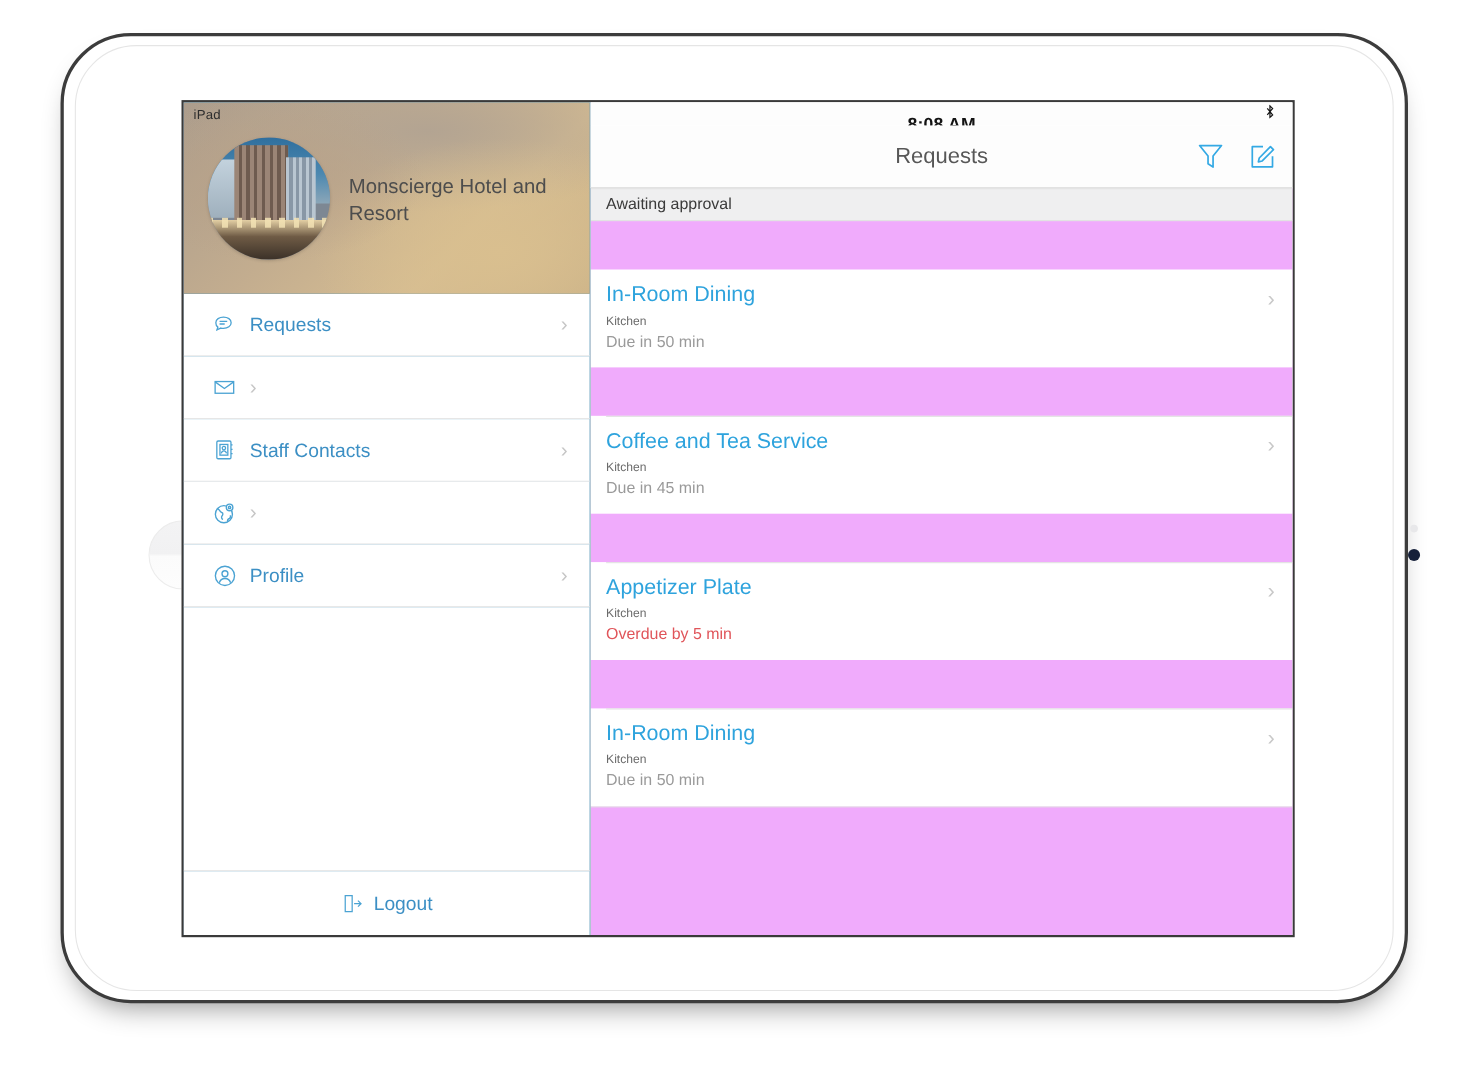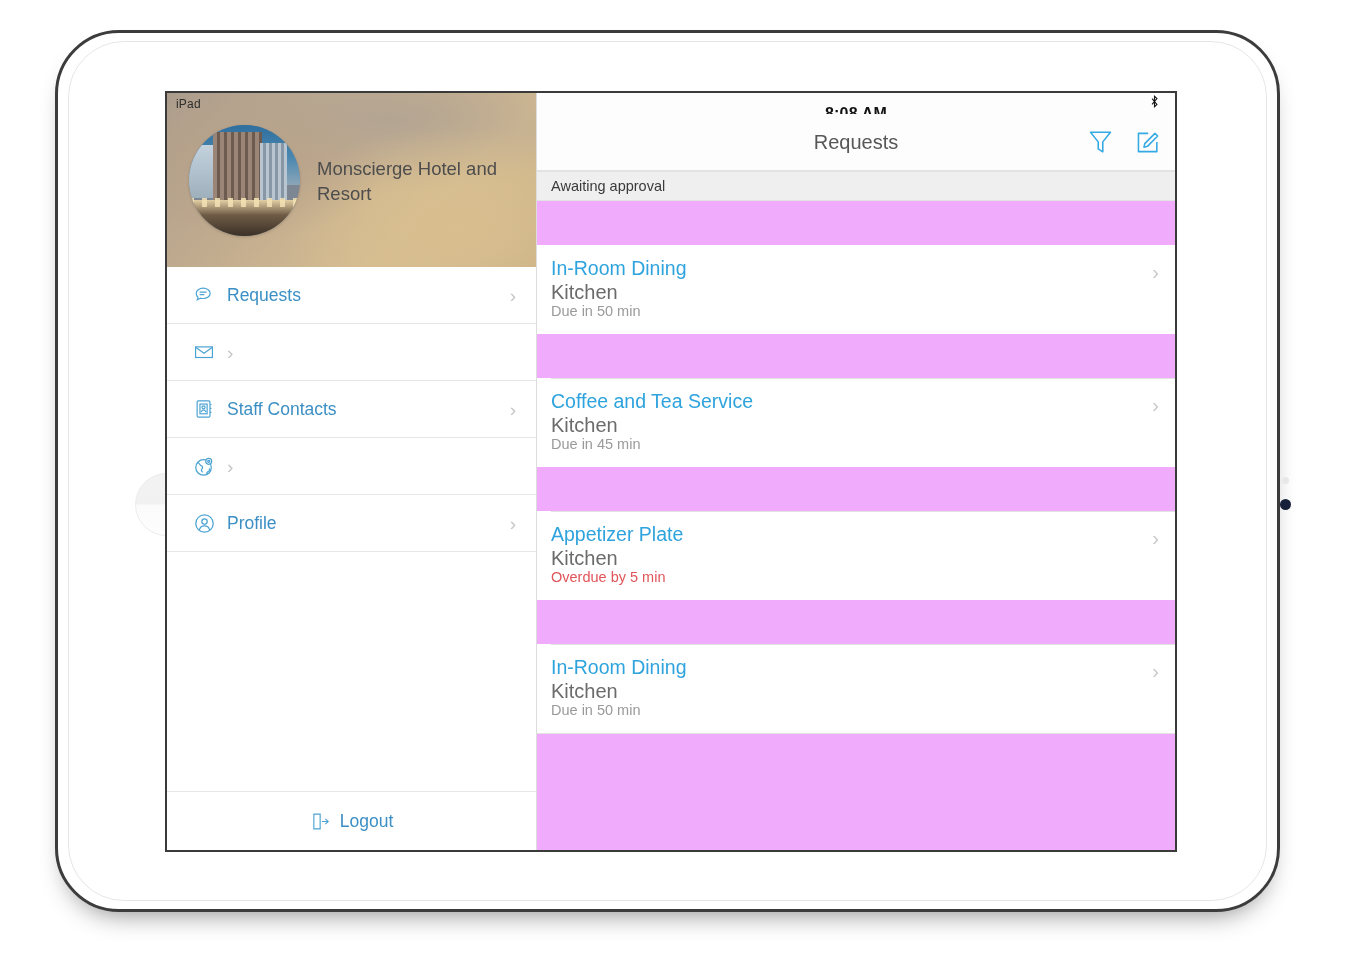--- a/index.html
+++ b/index.html
@@ -293,21 +293,21 @@
     background: #e2e2e2;
   }
   .request-body { flex: 1; min-width: 0; }
   .req-title {
     font-size: 19.5px;
     color: #2ea3dd;
     line-height: 24px;
     margin-bottom: 3px;
   }
   .req-sub {
-    font-size: 20px;
+    font-size: 11px;
     color: #6b6b6b;
     line-height: 19px;
   }
   .req-due {
     font-size: 14.5px;
     color: #9a9a9a;
     line-height: 19px;
   }
   .req-due.overdue { color: #e0555a; }
   .req-chev {

